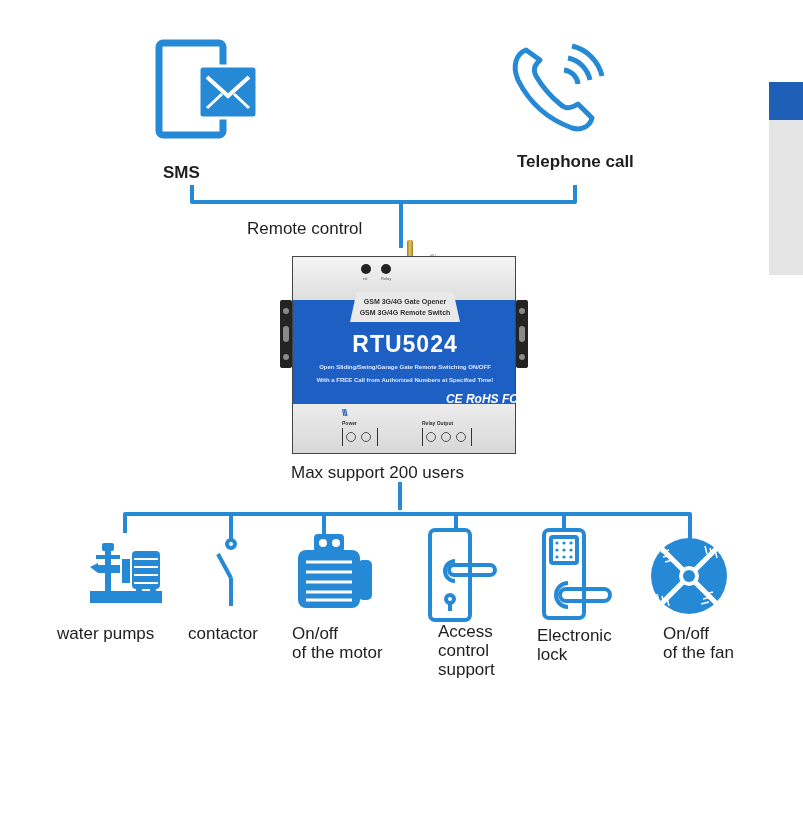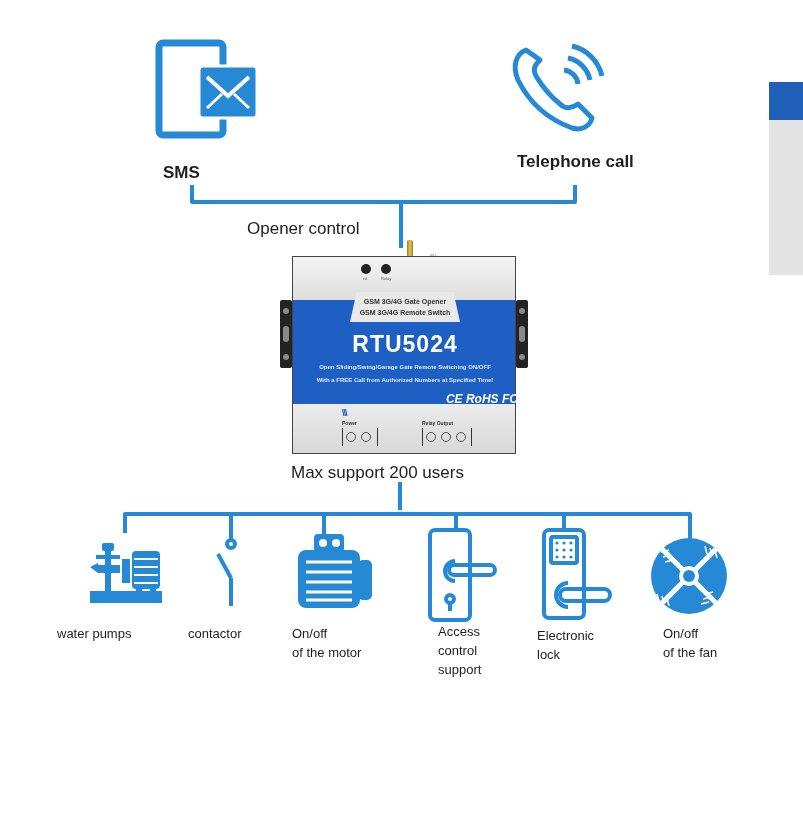--- a/index.html
+++ b/index.html
@@ -2,21 +2,21 @@
 <html><head>
 <meta charset="utf-8">
 <style>
   html, body { margin: 0; padding: 0; }
   body {
     width: 803px; height: 820px; background: #ffffff;
     position: relative; overflow: hidden;
     font-family: "Liberation Sans", sans-serif; color: #222;
   }
   .abs { position: absolute; }
-  .label { font-family: "Liberation Sans", sans-serif; color: #1e1e1e; font-size: 13px; line-height: 19px; }
+  .label { font-family: "Liberation Sans", sans-serif; color: #1e1e1e; font-size: 17px; line-height: 19px; }
   .label.bold { font-weight: bold; }
   svg { position: absolute; overflow: visible; }
   
   .side-panel-top { left: 769px; top: 82px; width: 34px; height: 38px; background: #1f5fb8; }
   .side-panel-body { left: 769px; top: 120px; width: 34px; height: 155px; background: #e4e4e4; }
   
   .device { left: 292px; top: 256px; width: 252px; height: 198px; }
   .device-top { position: absolute; left: 0; top: 0; width: 224px; height: 44px; background: linear-gradient(#f4f4f4, #dedede); border: 1px solid #444; border-bottom: none; box-sizing: border-box; }
   .device-blue { position: absolute; left: 0; top: 44px; width: 224px; height: 104px; background: #1d5fc2; border-left: 1px solid #444; border-right: 1px solid #444; box-sizing: border-box; }
   .device-bottom { position: absolute; left: 0; top: 148px; width: 224px; height: 50px; background: linear-gradient(#ececec, #d8d8d8); border: 1px solid #444; border-top: none; box-sizing: border-box; }
@@ -66,21 +66,21 @@
 <div class="abs label bold" style="left:163px;top:155px;font-size:17px;margin-top:8px;">SMS</div>
 
 <svg width="110" height="100" style="left:506px;top:38px;">
   <path d="M20 12 C10 16 6 28 12 42 C24 66 44 82 66 90 C76 93 84 88 86 80 L72 66 C66 70 60 72 54 66 C44 58 36 48 30 38 C26 30 30 26 34 22 Z" fill="none" stroke="#2689d6" stroke-width="5" stroke-linejoin="round"></path>
   <path d="M58 32 A16 16 0 0 1 72 46" fill="none" stroke="#2689d6" stroke-width="5"></path>
   <path d="M62 20 A28 28 0 0 1 84 42" fill="none" stroke="#2689d6" stroke-width="5"></path>
   <path d="M66 8 A40 40 0 0 1 96 38" fill="none" stroke="#2689d6" stroke-width="5"></path>
 </svg>
 <div class="abs label bold" style="left:517px;top:152px;font-size:17px;">Telephone call</div>
 
-<div class="abs label" style="left:247px;top:219px;font-size:17px;">Opener control</div>
+<div class="abs label" style="left:247px;top:219px;font-size:17px;">Remote control</div>
 
 <div class="abs device">
   <div class="antenna"></div>
   <div class="antenna-label">ANT</div>
   <div class="bracket" style="left:-12px;">
     <div class="hole" style="top:8px;height:6px;"></div>
     <div class="hole" style="top:26px;height:16px;"></div>
     <div class="hole" style="top:54px;height:6px;"></div>
   </div>
   <div class="bracket" style="left:224px;">

